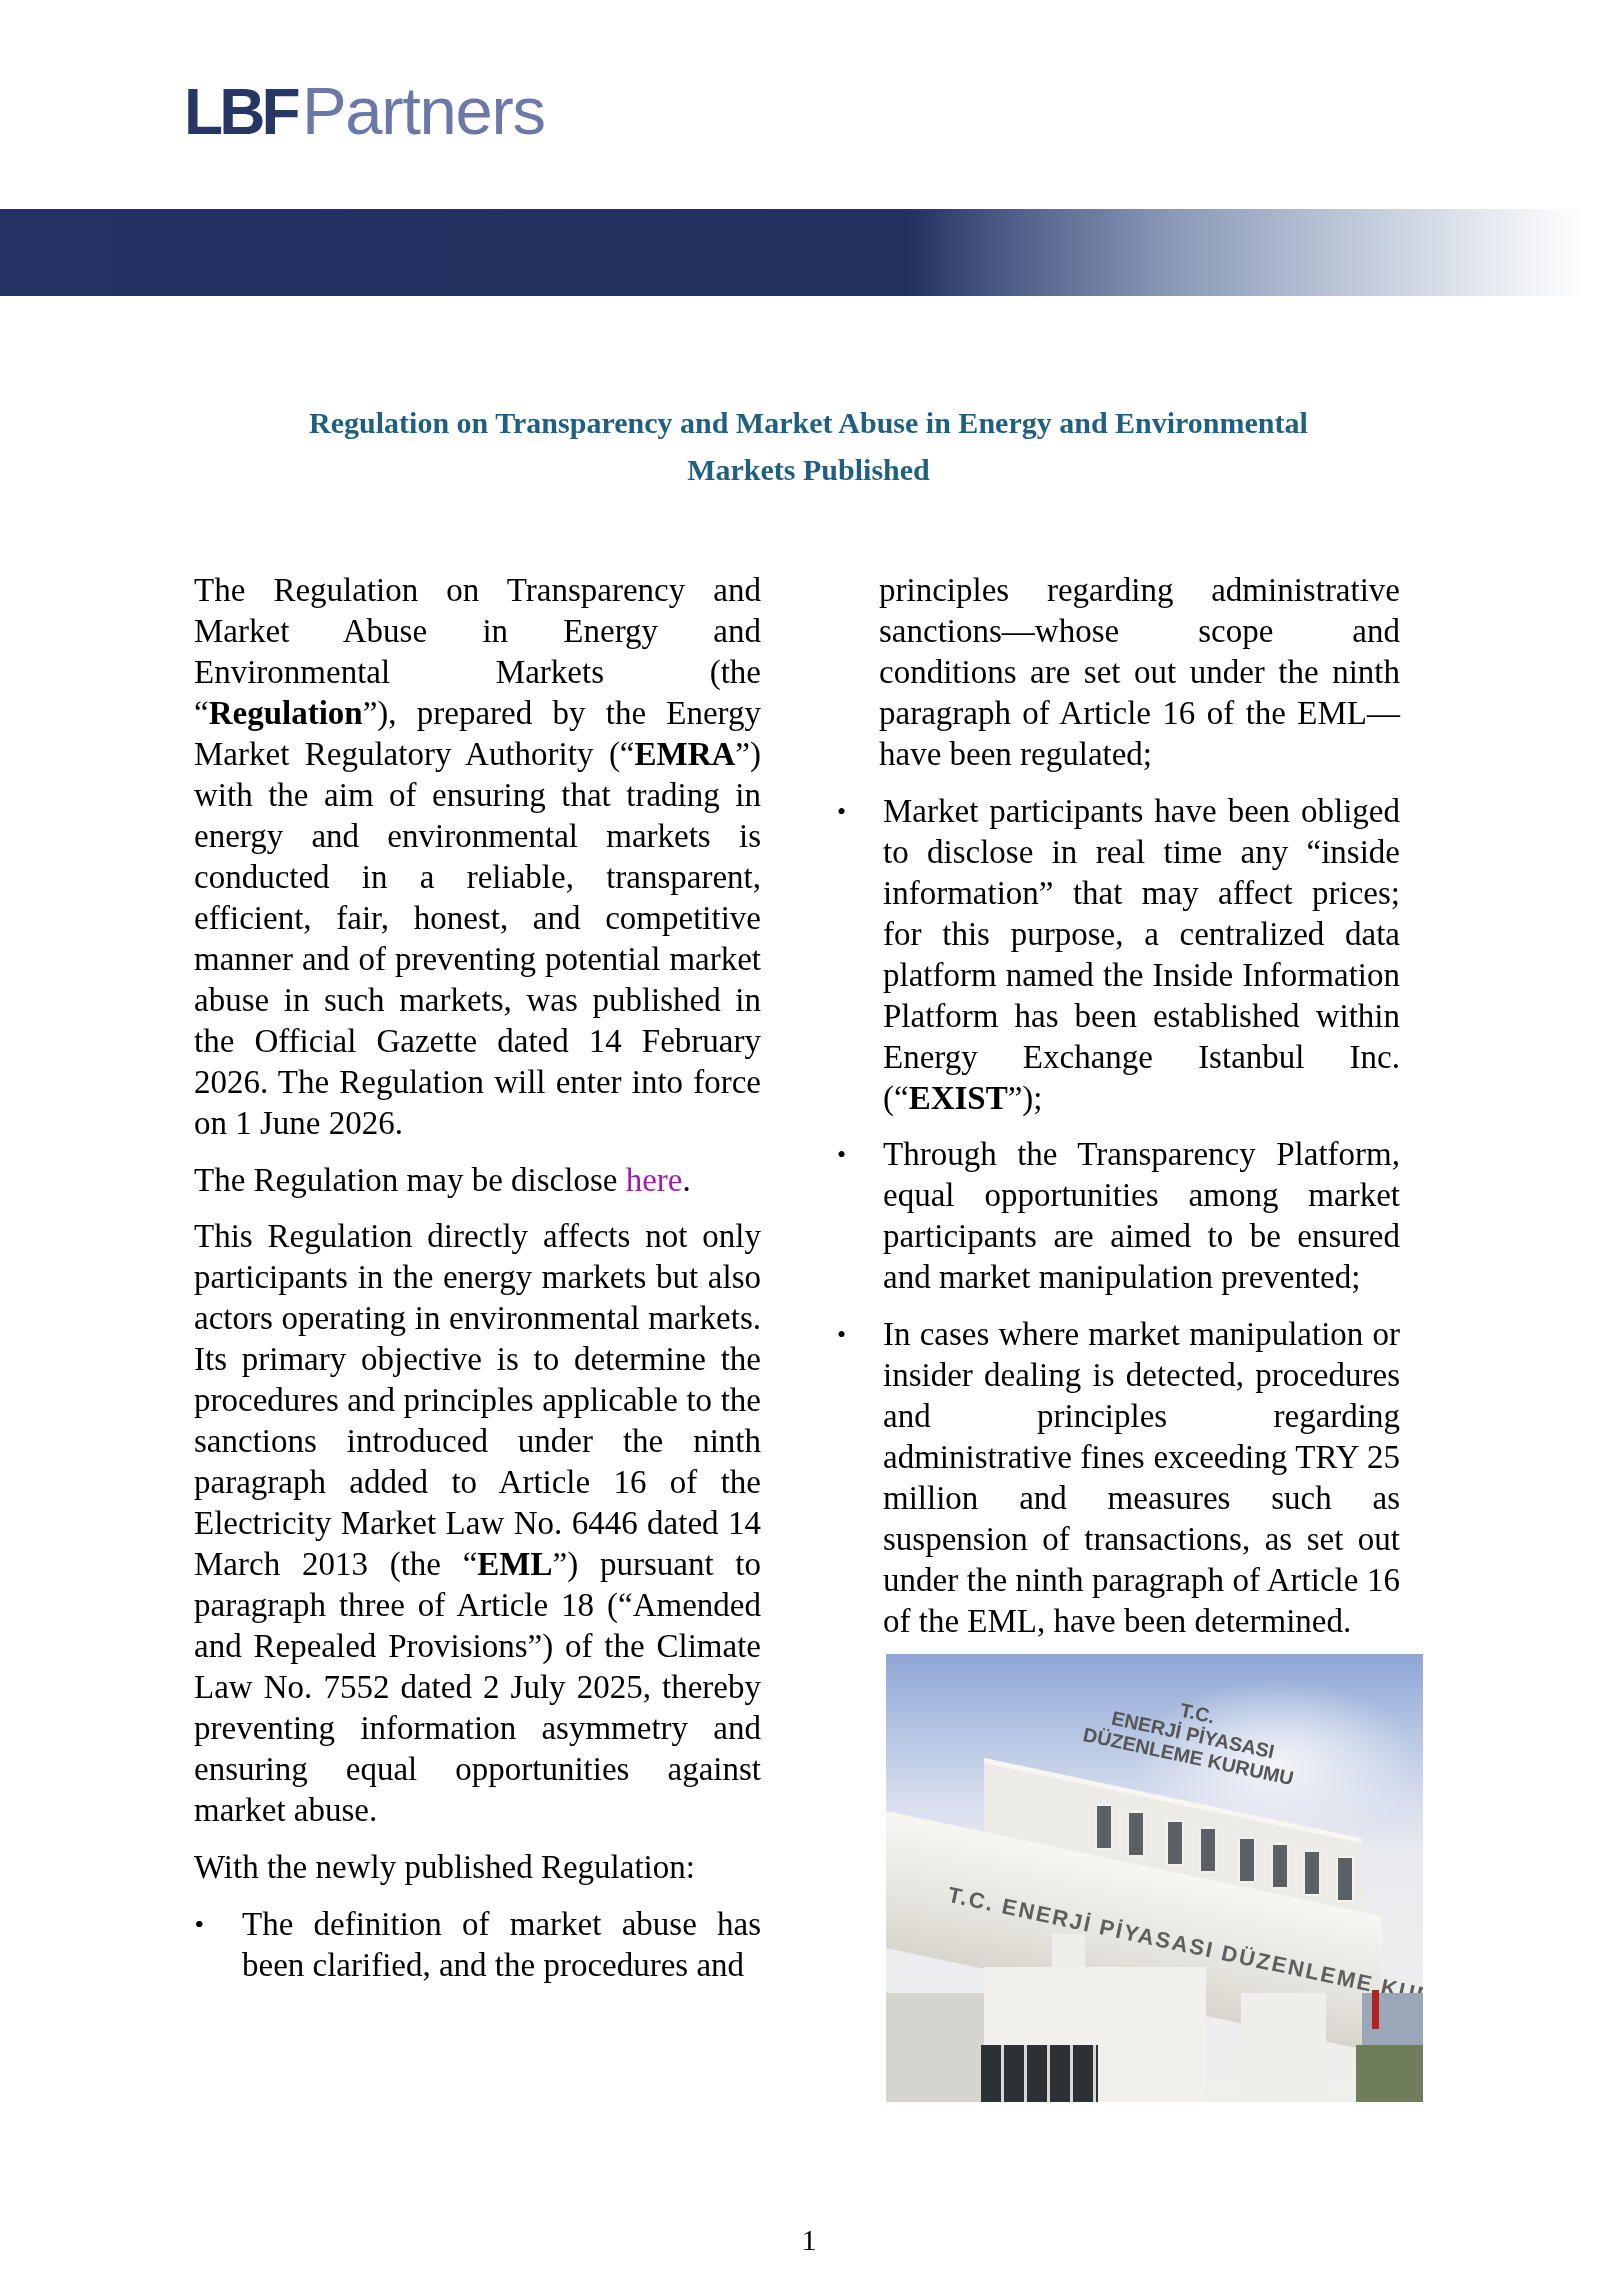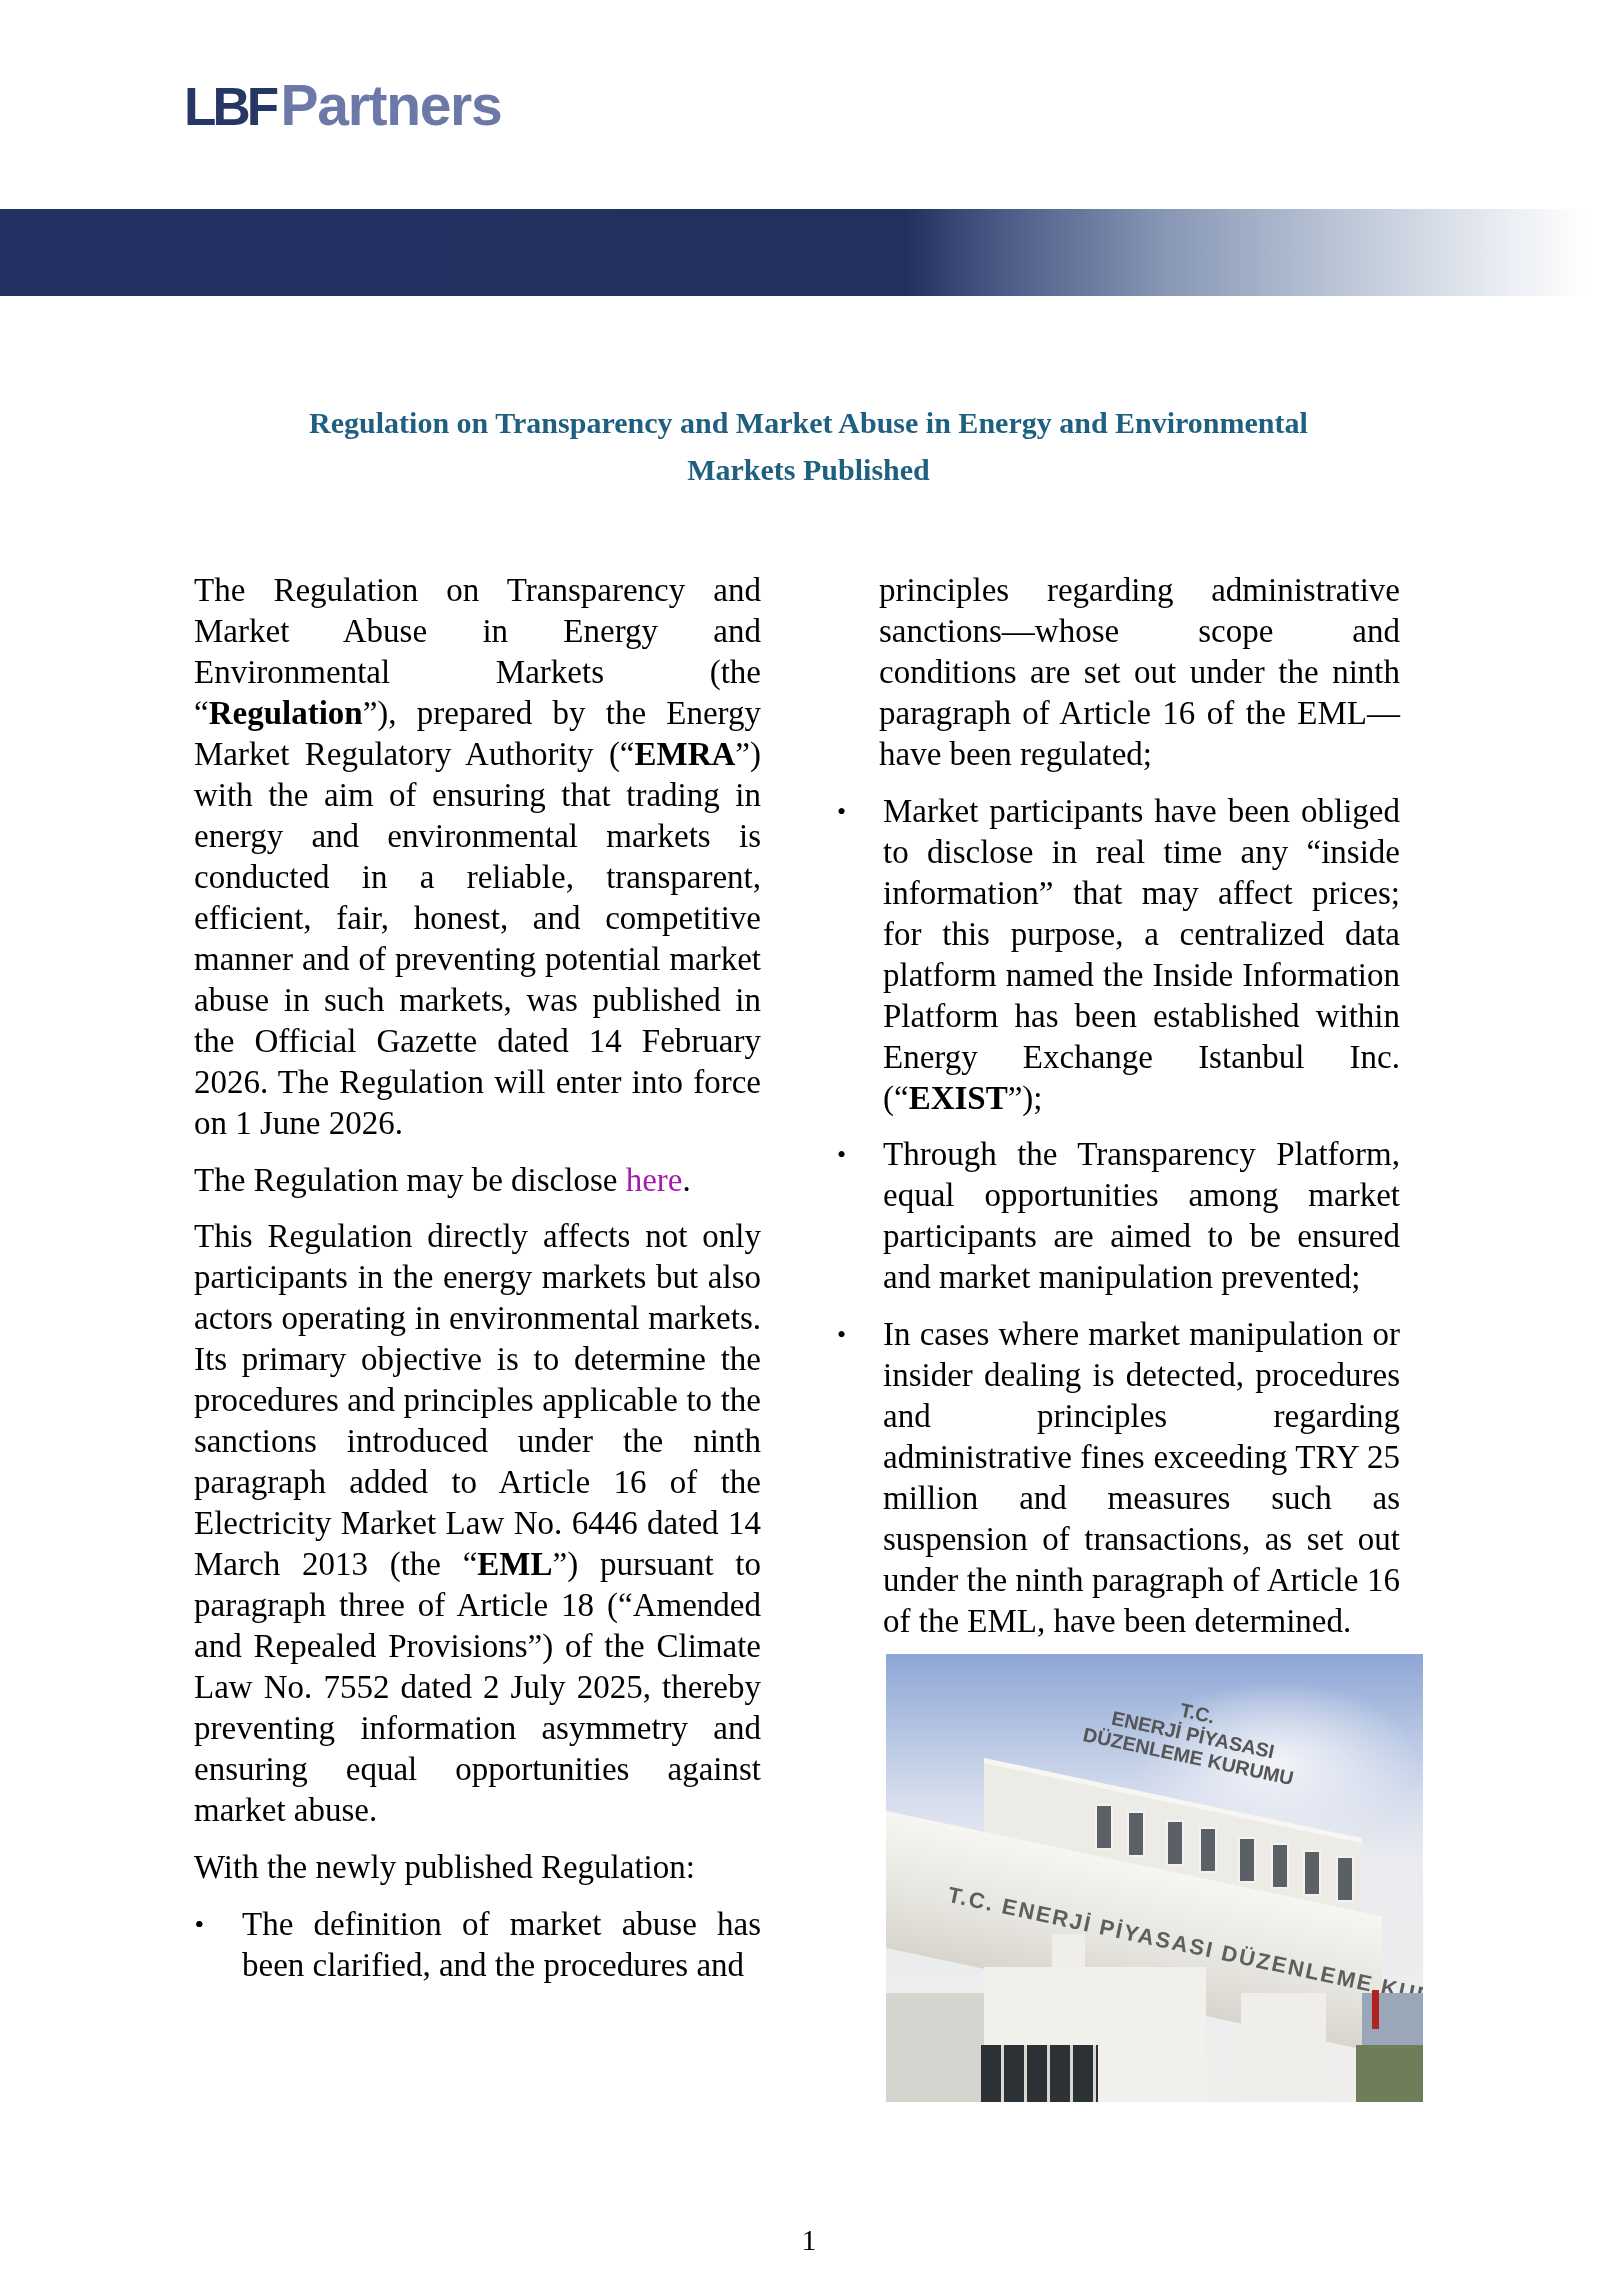--- a/index.html
+++ b/index.html
@@ -1,21 +1,21 @@
 <!DOCTYPE html>
 <html style="font-size:10.4px"><head>
 <meta charset="utf-8">
 <style>
   * { box-sizing: border-box; margin: 0; padding: 0; }
   html, body { width: 1618px; height: 2295px; background: #ffffff; overflow: hidden; }
   body { position: relative; font-family: "Liberation Serif", serif; color: #000; }
 
   .logo { position: absolute; left: 184px; top: 77px; height: 72px; display: flex; align-items: baseline; white-space: nowrap; }
-  .logo-lbf { font-family: "Liberation Sans", sans-serif; font-weight: 700; font-size: 53px; letter-spacing: -3.9px; color: #263766; line-height: 1; }
-  .logo-partners { font-family: "Liberation Sans", sans-serif; font-weight: 700; font-size: 57px; letter-spacing: -1.3px; color: #6b78a8; line-height: 1; margin-left: 5.2px; }
+  .logo-lbf { font-family: "Liberation Sans", sans-serif; font-weight: 700; font-size: 64px; letter-spacing: -3.9px; color: #263766; line-height: 1; }
+  .logo-partners { font-family: "Liberation Sans", sans-serif; font-weight: 400; font-size: 67px; letter-spacing: -1.3px; color: #6b78a8; line-height: 1; margin-left: 5.2px; }
 
   .banner { position: absolute; left: 0; top: 209px; width: 1618px; height: 87px;
     background: linear-gradient(to right, #233163 0%, #22305f 56%, #4b5b86 62%, #8797b5 72%, #b7c2d4 82%, #e5e9f0 92%, #ffffff 98%); }
 
   .title { position: absolute; left: 163px; width: 1291px; top: 399px; text-align: center;
     font-family: "Liberation Serif", serif; font-weight: 700; font-size: 30px; line-height: 47px; color: #1f5f80; }
 
   .col { position: absolute; font-size: 33px; line-height: 41px; text-align: justify; }
   .col-left { left: 194px; top: 570px; width: 567px; }
   .col-right { left: 835px; top: 570px; width: 565px; }

